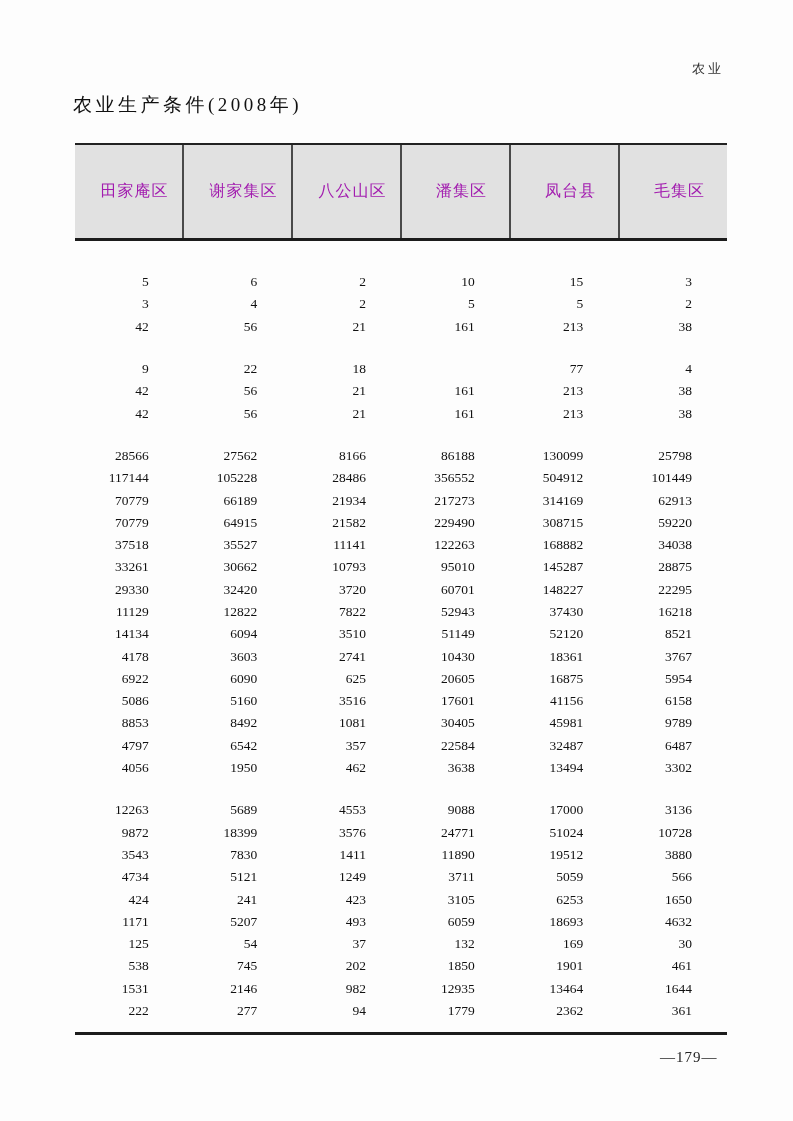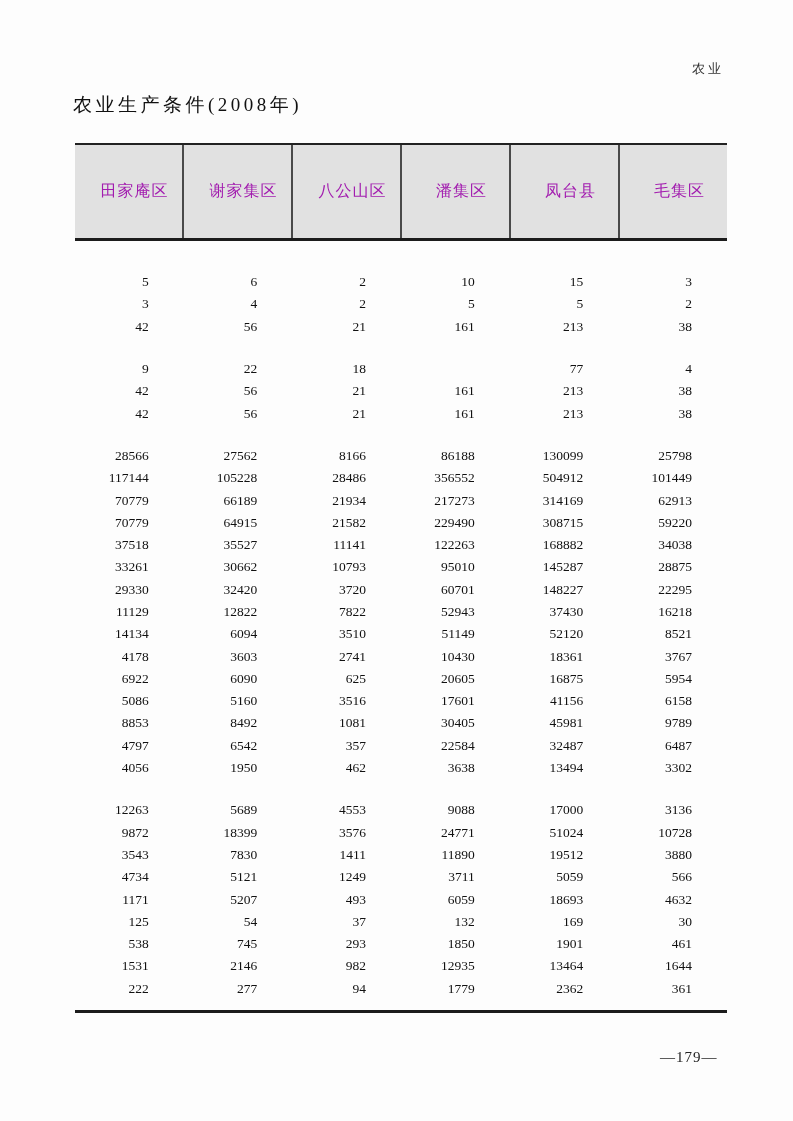--- a/index.html
+++ b/index.html
@@ -296,39 +296,47 @@
         </div>
         <div class="row">
           <div class="cell">4734</div>
           <div class="cell">5121</div>
           <div class="cell">1249</div>
           <div class="cell">3711</div>
           <div class="cell">5059</div>
           <div class="cell">566</div>
         </div>
         <div class="row">
+          <div class="cell">424</div>
+          <div class="cell">241</div>
+          <div class="cell">423</div>
+          <div class="cell">3105</div>
+          <div class="cell">6253</div>
+          <div class="cell">1650</div>
+        </div>
+        <div class="row">
           <div class="cell">1171</div>
           <div class="cell">5207</div>
           <div class="cell">493</div>
           <div class="cell">6059</div>
           <div class="cell">18693</div>
           <div class="cell">4632</div>
         </div>
         <div class="row">
           <div class="cell">125</div>
           <div class="cell">54</div>
           <div class="cell">37</div>
           <div class="cell">132</div>
           <div class="cell">169</div>
           <div class="cell">30</div>
         </div>
         <div class="row">
           <div class="cell">538</div>
           <div class="cell">745</div>
-          <div class="cell">293</div>
+          <div class="cell">202</div>
           <div class="cell">1850</div>
           <div class="cell">1901</div>
           <div class="cell">461</div>
         </div>
         <div class="row">
           <div class="cell">1531</div>
           <div class="cell">2146</div>
           <div class="cell">982</div>
           <div class="cell">12935</div>
           <div class="cell">13464</div>

